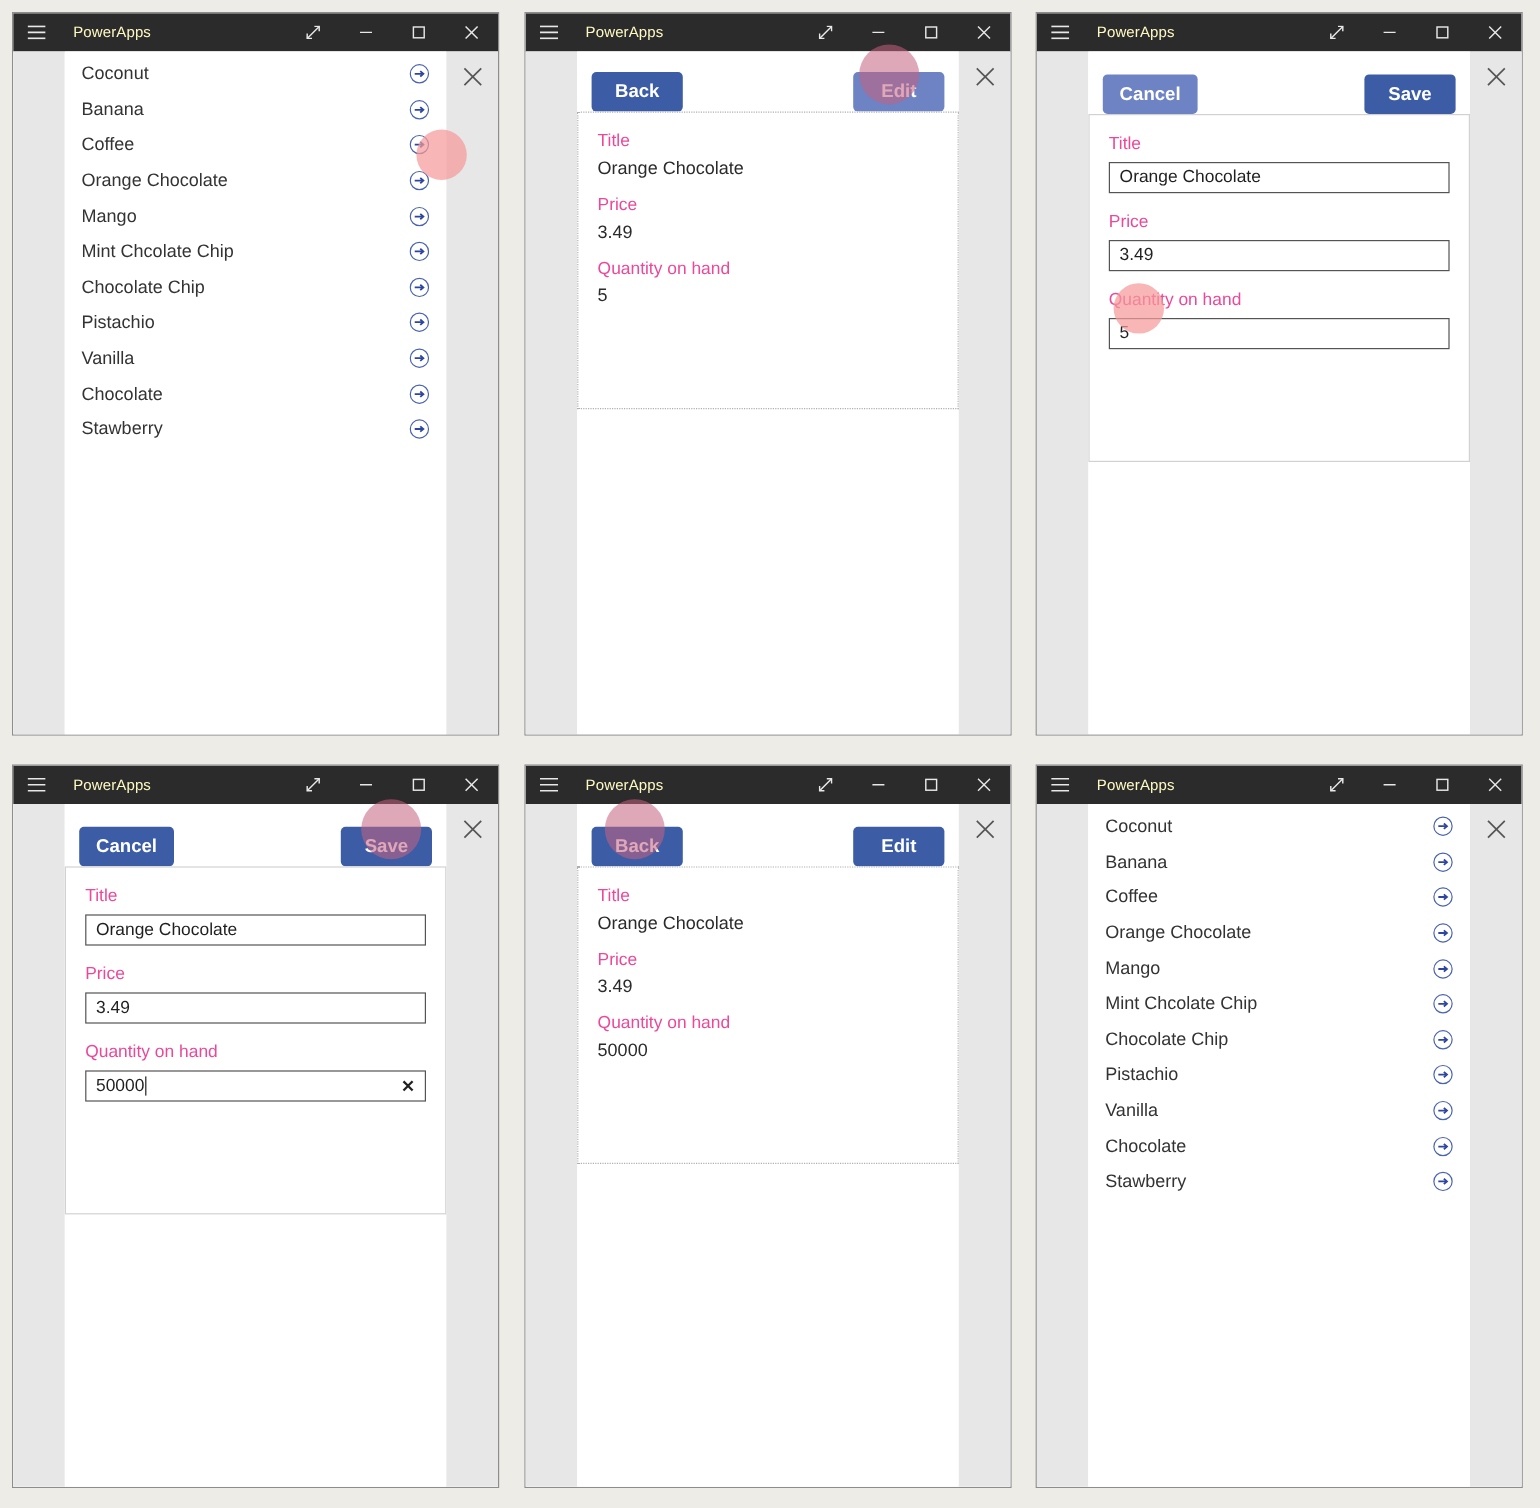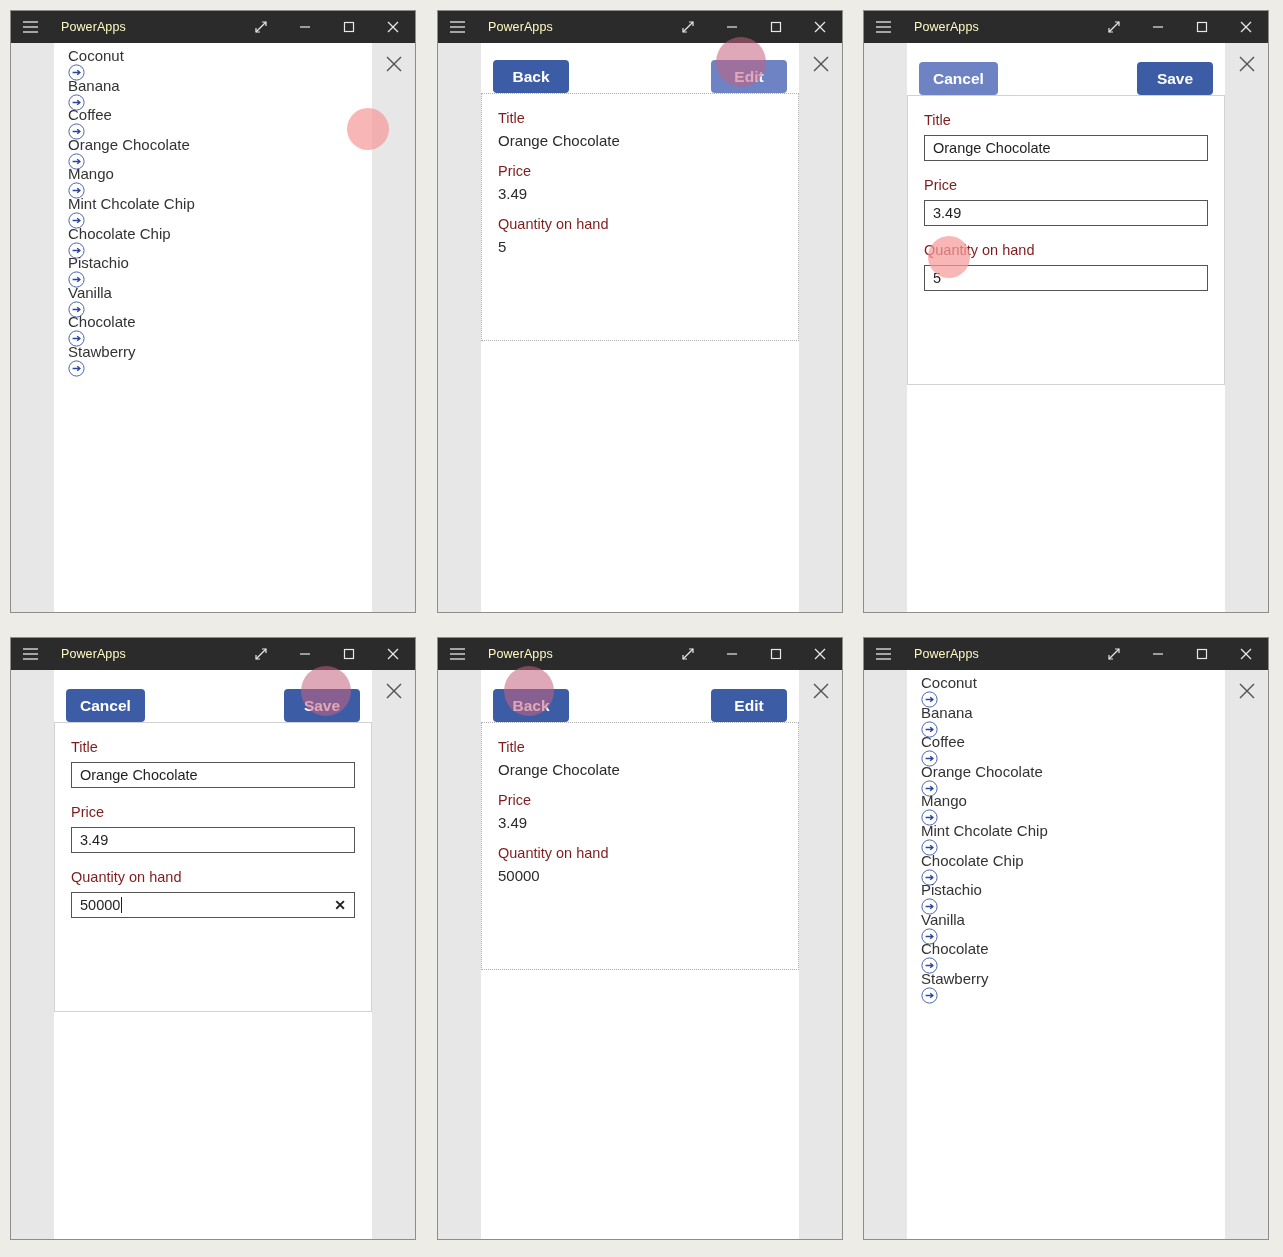--- a/index.html
+++ b/index.html
@@ -78,25 +78,24 @@
   }
   
   .list{
     position:absolute;left:0;right:0;top:0;bottom:0;
     background:#ffffff;
     padding-top:4px;
     box-sizing:border-box;
   }
   .list-row{
     height:29.6px;
-    display:flex;align-items:flex-start;
+    display:flex;align-items:center;
     padding:0 14px 0 14px;
     box-sizing:border-box;
     position:relative;
-    flex-direction:column;
   }
   .list-label{
     font-size:15px;
     color:#333333;
     flex:1 1 auto;
     white-space:nowrap;
   }
   .arrow-ico{
     width:17px;height:17px;flex:0 0 auto;
     position:relative;
@@ -134,21 +133,21 @@
     left:0;right:0;
     top:50px;
     background:#ffffff;
     border:1px dotted #b0b0b0;
     box-sizing:border-box;
   }
   .card.solid{border:1px solid #d2d2d2;}
   .fld{padding:0 16px;}
   .fld-label{
     font-size:14.5px;
-    color:#7f1d1d;
+    color:#ec4899;
     margin:0;
     white-space:nowrap;
   }
   .fld-value{
     font-size:15px;
     color:#2b2b2b;
     margin:0;
   }
   .txtinput{
     height:26px;

